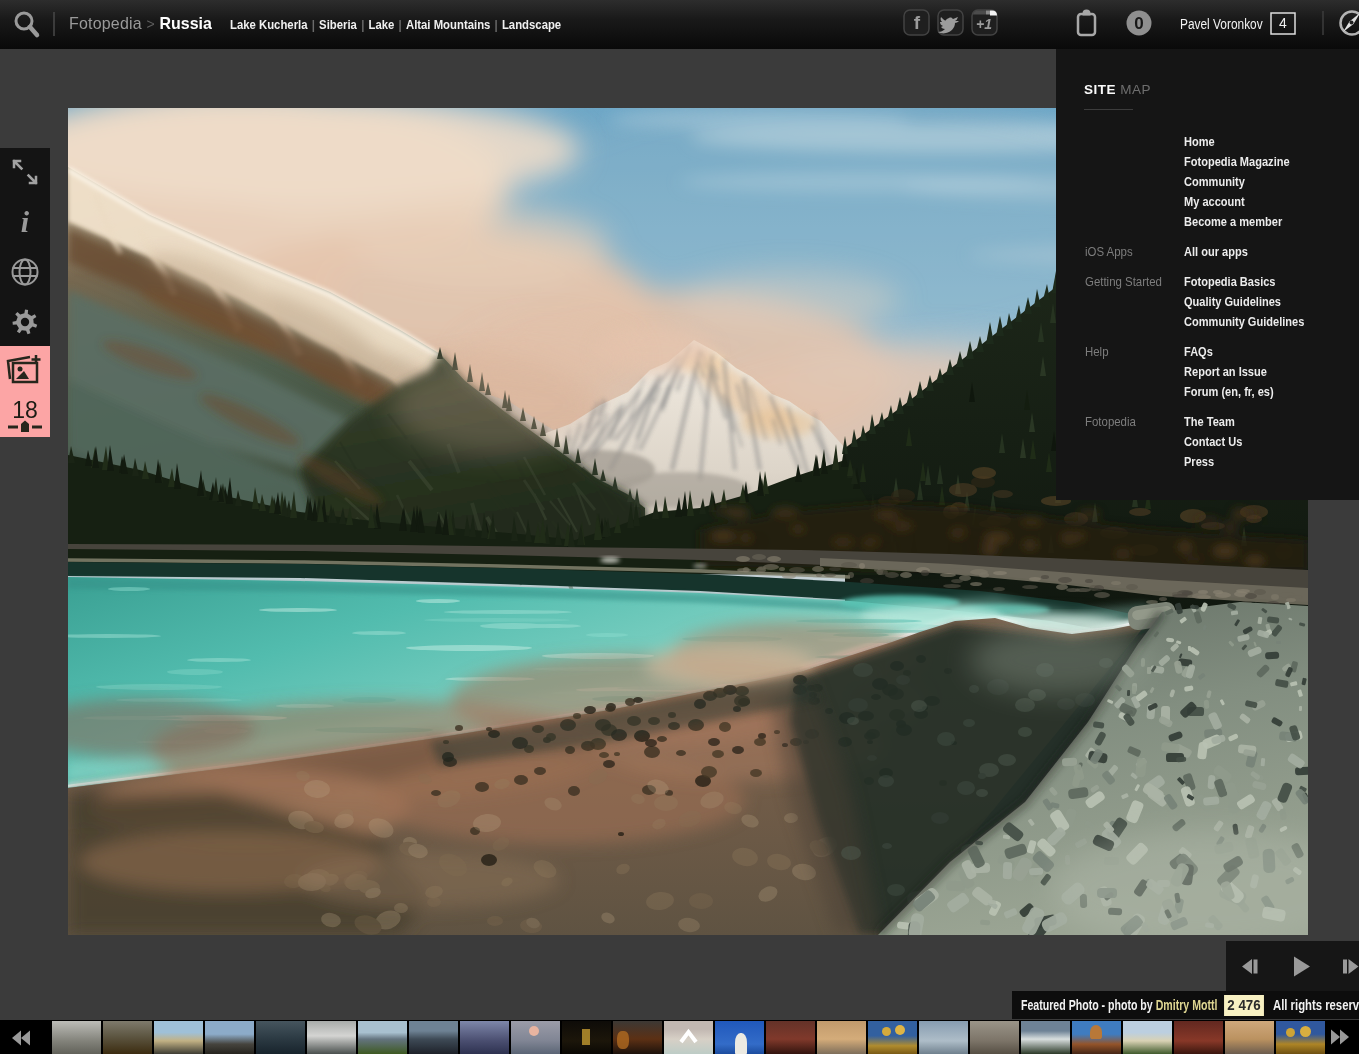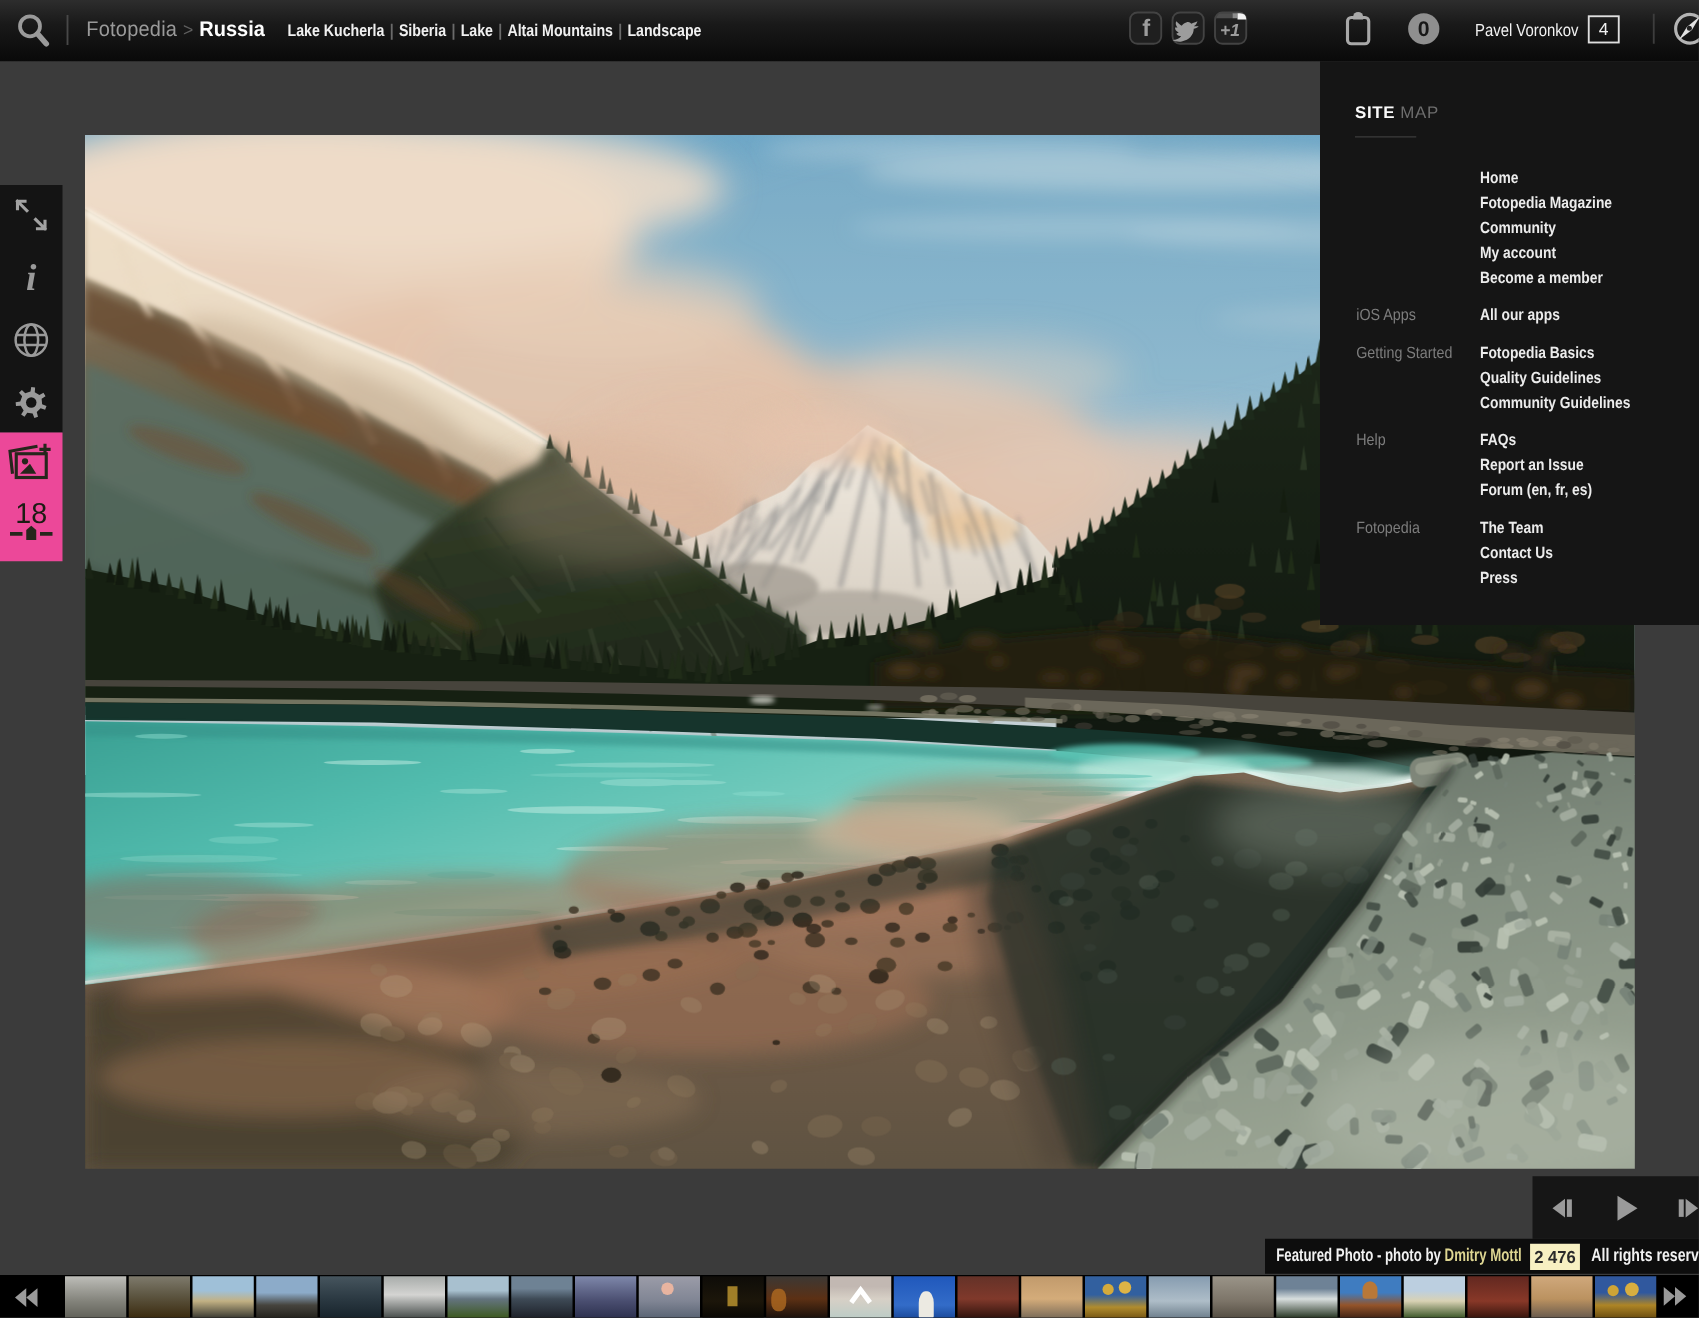--- a/index.html
+++ b/index.html
@@ -1,21 +1,21 @@
 <!DOCTYPE html>
 <html><head><meta charset="utf-8">
 <style>
 * { margin:0; padding:0; box-sizing:border-box; }
 html,body { width:1359px; height:1054px; overflow:hidden; background:#3b3b3b;
   font-family:"Liberation Sans", sans-serif; }
 #topbar { position:absolute; left:0; top:0; width:1359px; height:49px;
   background:linear-gradient(180deg,#2d2d2d 0%,#191919 40%,#090909 100%); z-index:30; }
 #photo { position:absolute; left:68px; top:108px; width:1240px; height:827px; z-index:1; }
 #sidebar { position:absolute; left:0; top:148px; width:50px; height:198px; background:#141414; z-index:20; }
-#sidecream { position:absolute; left:0; top:346px; width:50px; height:103px; background:#ec4899; z-index:20;
+#sidecream { position:absolute; left:0; top:346px; width:50px; height:91px; background:#fca5a5; z-index:20;
   color:#1c1c14; text-align:center; }
 #panel { position:absolute; left:1056px; top:49px; width:332px; height:451px; background:#151515; z-index:25;
   font-size:13px; }
 .plab { position:absolute; left:29px; color:#7d7d7d; white-space:nowrap;
   transform:scaleX(0.88); transform-origin:0 0; }
 .plnk { position:absolute; left:128px; color:#ececec; white-space:nowrap; font-weight:bold;
   transform:scaleX(0.85); transform-origin:0 0; }
 #playbar { position:absolute; left:1226px; top:941px; width:133px; height:50px; background:#161616; z-index:10; }
 #caption { position:absolute; left:1012px; top:991px; width:347px; height:28px; background:#0d0d0d; z-index:12;
   color:#f2f2f2; font-size:14.5px; font-weight:bold; white-space:nowrap; overflow:hidden; }

